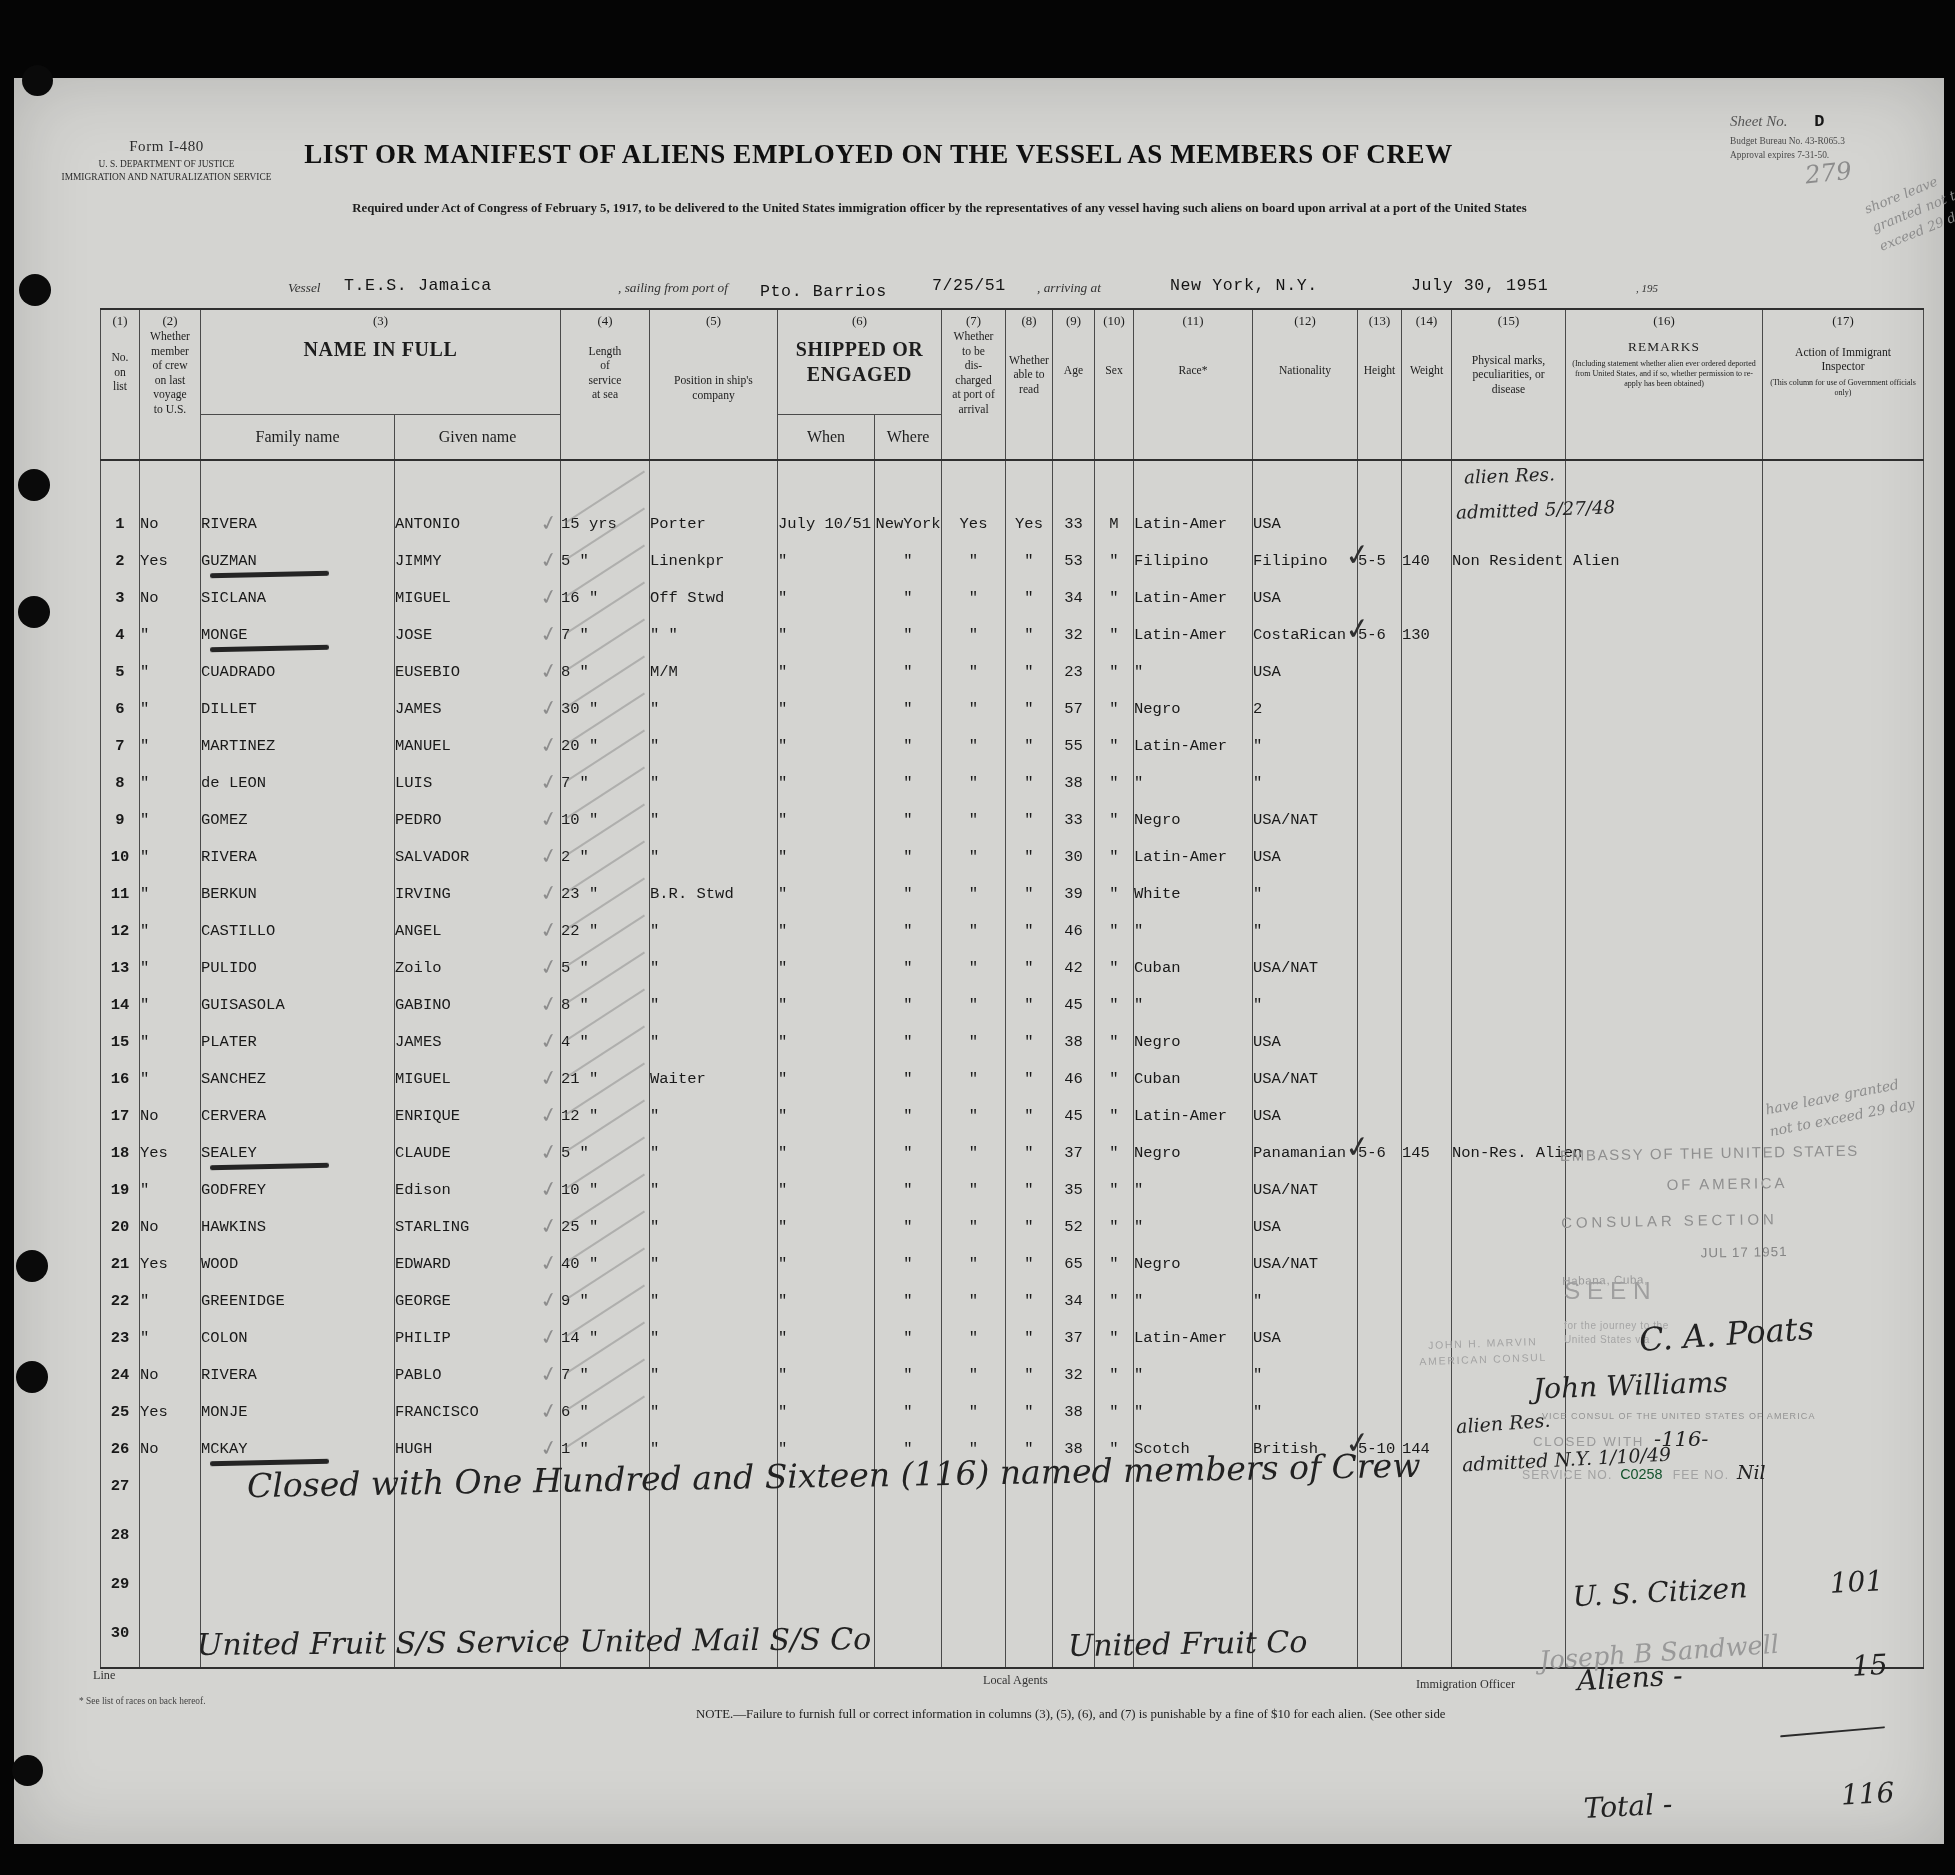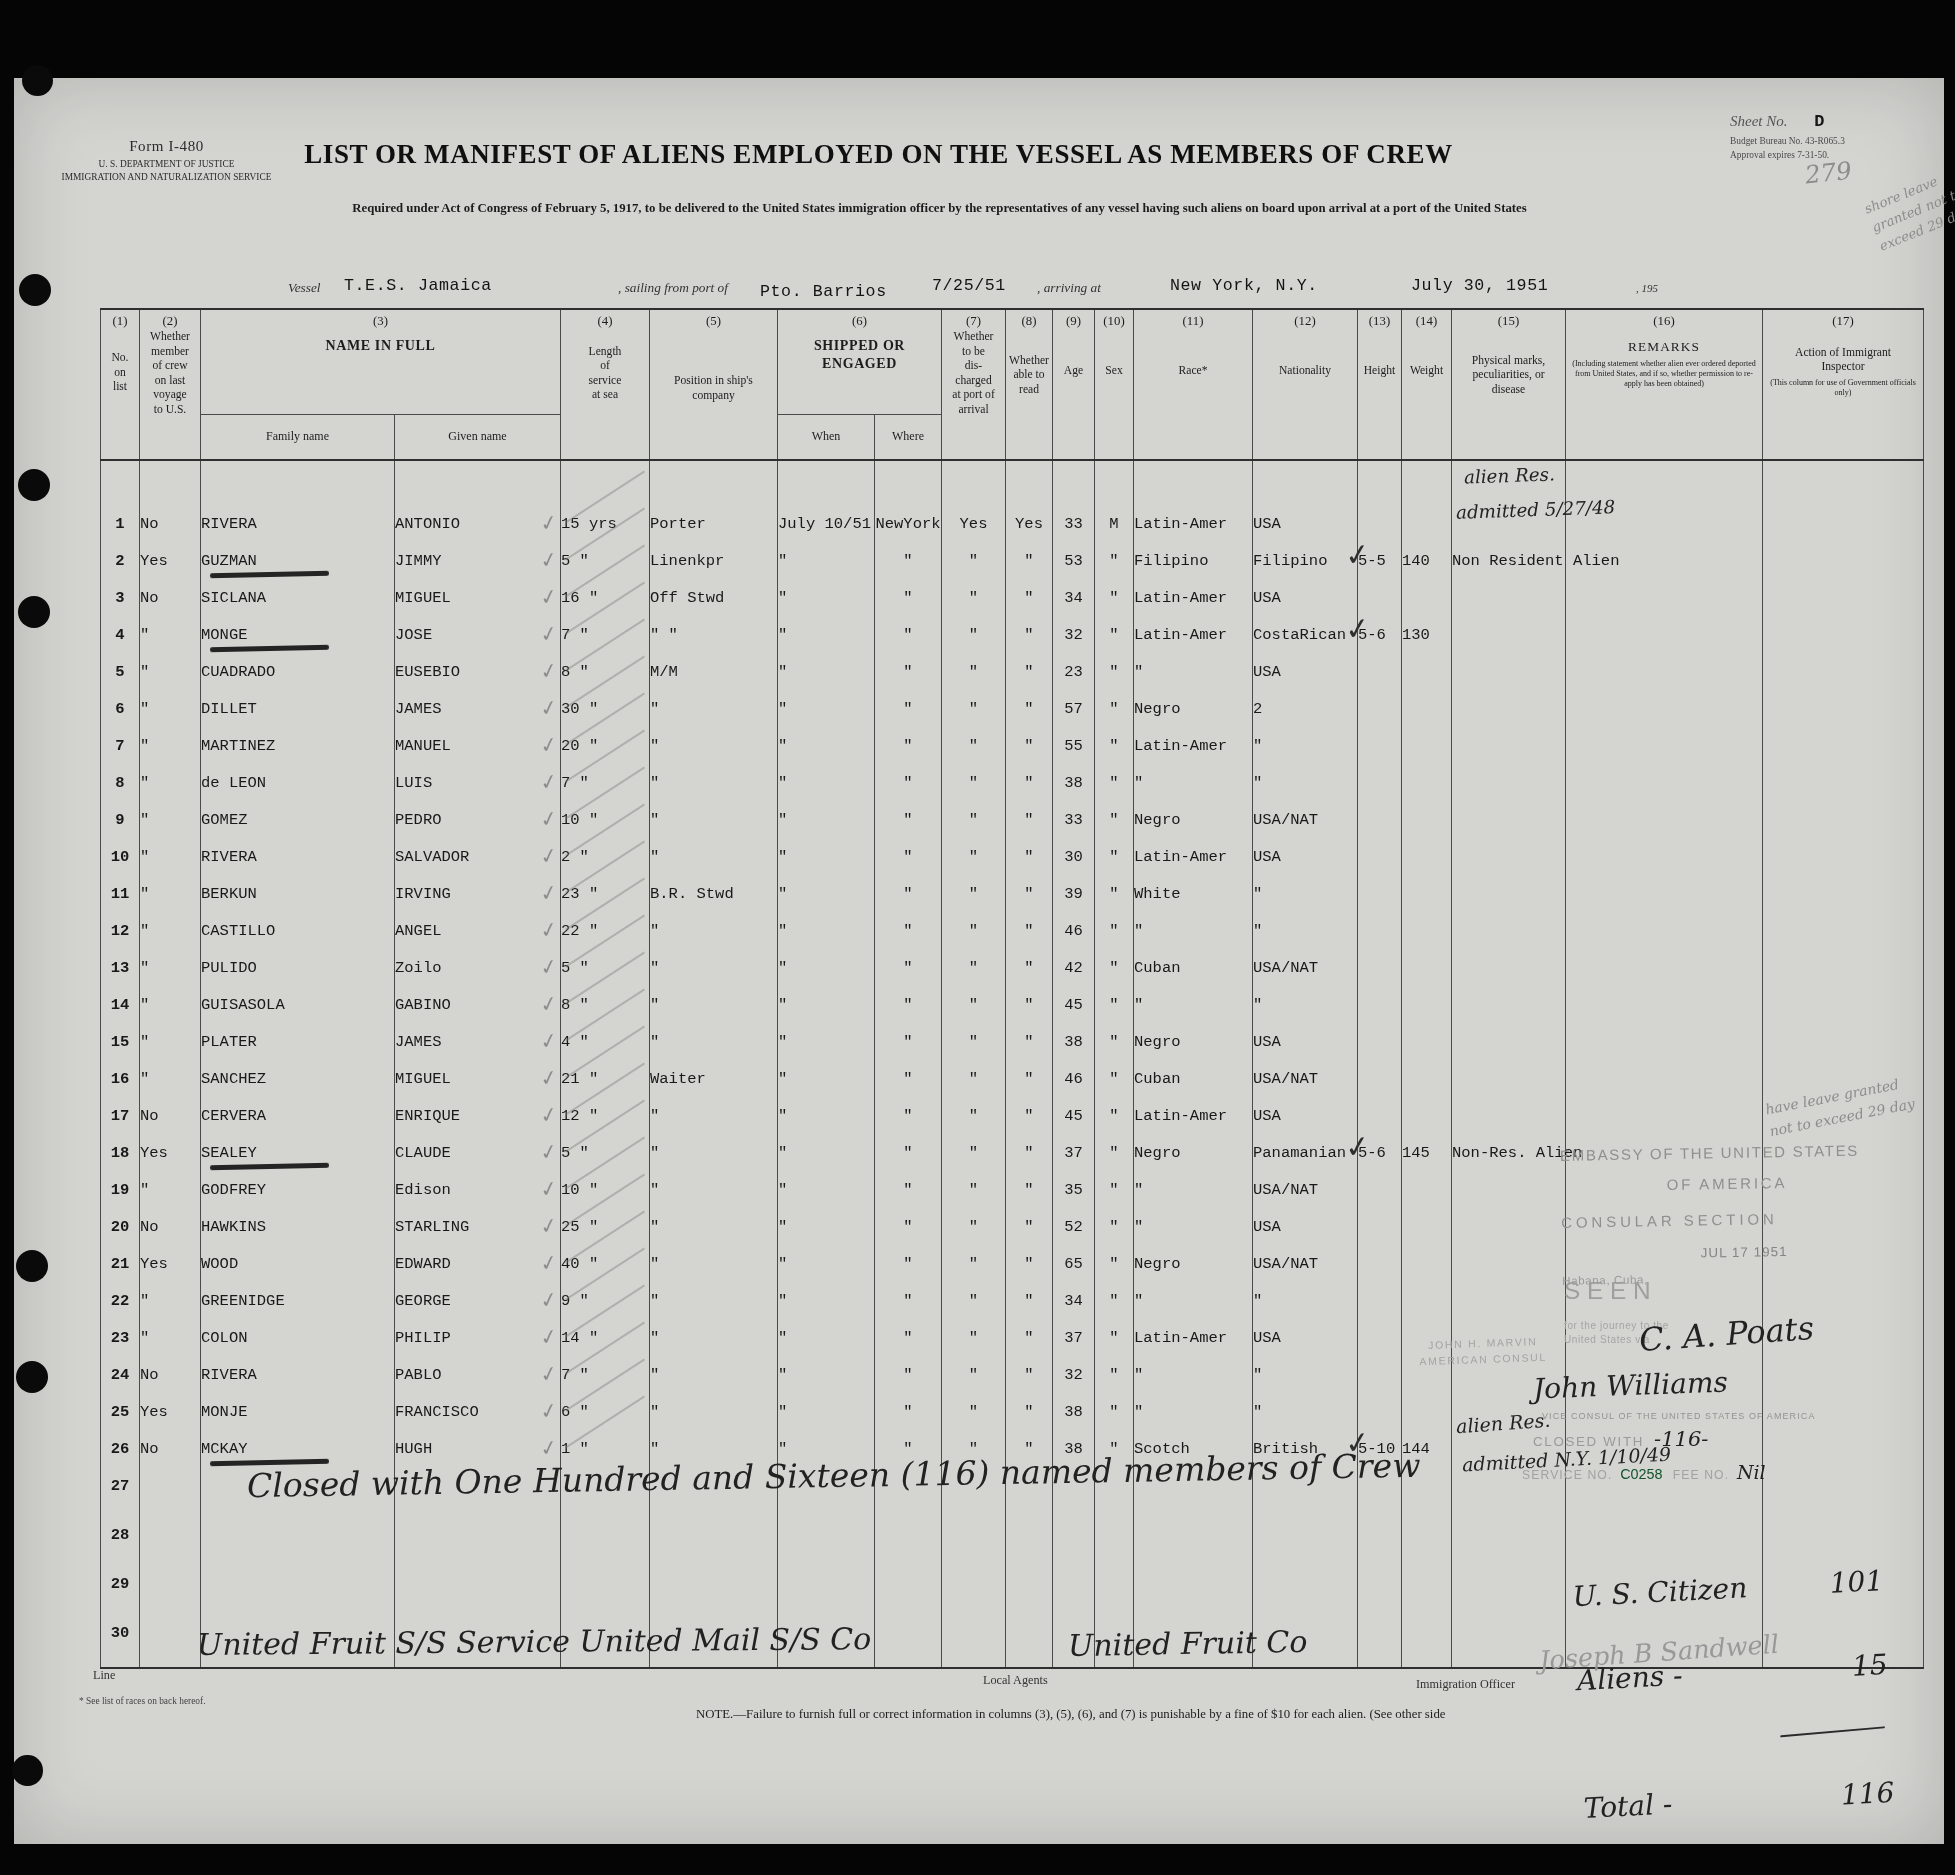--- a/index.html
+++ b/index.html
@@ -29,24 +29,24 @@
   .vlabel{font-style:italic;font-size:13.3px;color:#333;}
   .vtyped{font-family:"Liberation Mono",monospace;font-size:16.6px;color:#141414;letter-spacing:0.6px;}
 
   
   .manifest{position:absolute;left:86px;top:230px;}
   table.mt{border-collapse:collapse;table-layout:fixed;width:1822px;
            border-top:2.2px double #2f2f2f;border-bottom:2.2px double #2f2f2f;border-right:0.6px solid #4a4a4a;}
   .mt th,.mt td{border-left:0.6px solid #4a4a4a;padding:0;}
   .mt thead th{border-bottom:0.6px solid #4a4a4a;vertical-align:top;font-weight:normal;color:#1d1d1d;}
   .mt tr.main{height:105px;}
-  .mt tr.sub th{vertical-align:middle;font-size:12px;height:44px;}
+  .mt tr.sub th{vertical-align:middle;font-size:16px;height:44px;}
   .cnum{font-size:12.8px;margin-top:4.4px;text-align:center;}
   .clabel{font-size:11.6px;line-height:1.25;white-space:pre-line;text-align:center;}
-  .group .clabel{font-weight:bold;font-size:14px;letter-spacing:0.6px;margin-top:8px;}
+  .group .clabel{font-weight:bold;font-size:20px;letter-spacing:0.6px;margin-top:8px;}
   .sublabel{font-size:8px;line-height:1.22;margin-top:3.3px;padding:0 4.4px;text-align:center;white-space:normal;}
   .rem-title{font-size:13.3px;letter-spacing:1.1px;}
   .m0{margin-top:1.1px}.m18{margin-top:10px}.m28{margin-top:15.5px}.m30{margin-top:16.6px}
   .m40{margin-top:22px}.m44{margin-top:24.4px}.m60{margin-top:45px}.m64{margin-top:35px}
 
   .mt tbody tr{height:37px;}
   .mt tbody tr.spacer{height:50px;}
   .mt tbody tr.tail{height:49px;}
   .mt tbody tr.spacer td{border-top:2.2px double #2f2f2f;}
   .mt tbody td{vertical-align:top;font-family:"Liberation Mono",monospace;font-size:15.5px;

